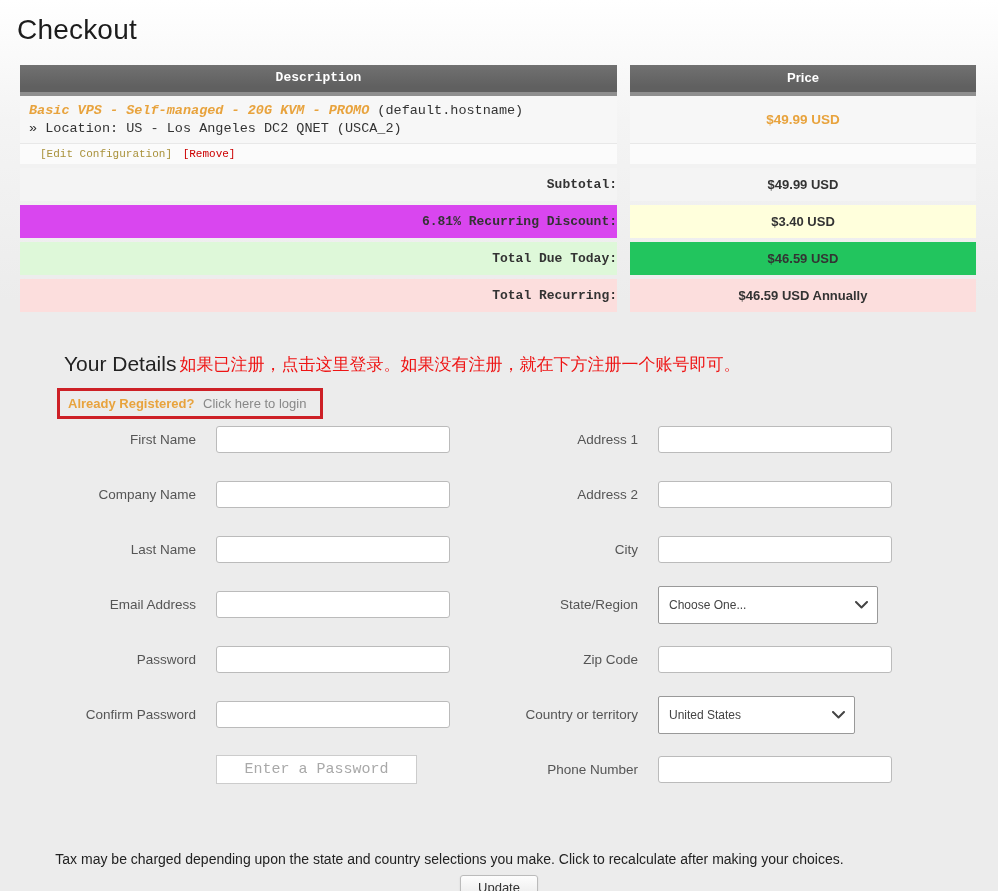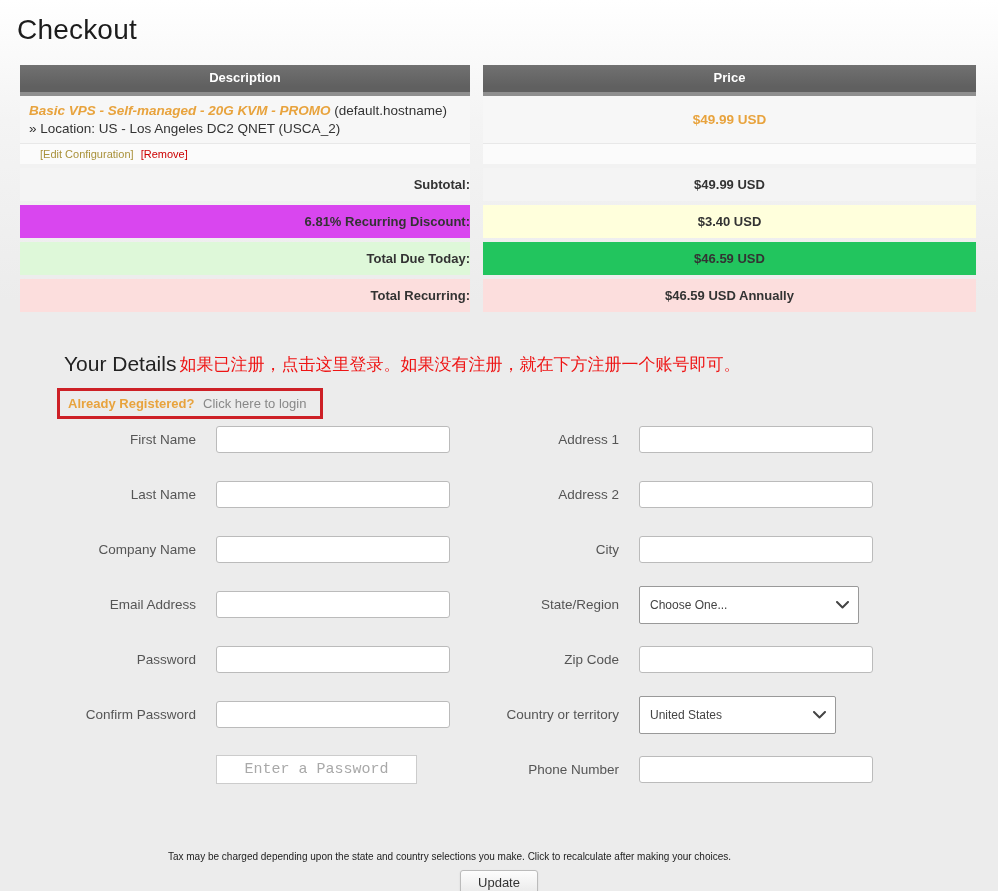--- a/index.html
+++ b/index.html
@@ -18,21 +18,21 @@
   }
   
   .cart { margin: 19px 0 0 20px; width: 956px; font-size: 13px; }
   .crow { display: flex; gap: 13px; }
   .hcell {
     height: 31px; line-height: 26px;
     background: linear-gradient(180deg, #717171 0%, #606060 80%);
     border-bottom: 4px solid #8f8f8f;
     color: #fff; font-weight: bold; text-align: center; font-size: 13px;
   }
-  .w-desc { width: 450px; }
+  .w-desc { width: 597px; font-family: Liberation Mono, monospace; }
   .w-price { flex: 1; }
   .icell { background: #f7f7f7; }
   .item-desc { padding: 7px 0 7px 9px; }
   .product-name { color: #e8a33d; font-weight: bold; font-style: italic; font-size: 13.5px; }
   .hostname { color: #333; font-size: 13.5px; }
   .item-loc { margin-top: 3px; color: #333; font-size: 13.5px; }
   .item-price {
     display: flex; align-items: center; justify-content: center;
     color: #e8a33d; font-weight: bold; font-size: 13.5px;
   }
@@ -49,21 +49,21 @@
   .details-title { font-size: 21px; font-weight: 400; color: #222; }
   .cn-hint { font-size: 17px; color: #ee1414; }
   .reg-box {
     display: inline-block; margin: 12px 0 0 57px;
     border: 3px solid #cd2026; padding: 5px 14px 5px 8px;
     font-size: 13px; background: transparent;
   }
   .already { color: #e8a33d; font-weight: bold; }
   .login-link { color: #888; text-decoration: none; margin-left: 5px; }
   
-  .form-wrap { margin: 7px 0 0 40px; display: flex; gap: 11px; }
+  .form-wrap { margin: 7px 0 0 40px; display: flex; gap: 30px; }
   .fcol { display: flex; flex-direction: column; }
   .frow { display: flex; align-items: center; height: 27px; margin-bottom: 28px; }
   .flabel { width: 156px; text-align: right; margin-right: 20px; font-size: 13.5px; color: #555; }
   .flabel.right { width: 158px; }
   .tfield {
     width: 234px; height: 27px; border: 1px solid #bbb; border-radius: 3px;
     background: #fff; padding: 0 8px; font-size: 14px; color: #333;
     font-family: "Liberation Sans", sans-serif; outline: none;
   }
   .selbox {
@@ -71,21 +71,21 @@
     display: flex; align-items: center; justify-content: space-between;
     padding: 0 9px 0 10px; color: #444; font-size: 12px; cursor: default;
   }
   .selbox .chev { display: flex; align-items: center; }
   .pwbox {
     margin-left: 176px; width: 201px; height: 29px; line-height: 27px;
     border: 1px solid #ccc; background: #fff; color: #a9a9a9;
     text-align: center; font-size: 15px; font-family: Liberation Mono, monospace;
   }
   
-  .tax-note { margin-top: 40px; width: 899px; text-align: center; font-size: 10px; color: #222; }
+  .tax-note { margin-top: 40px; width: 899px; text-align: center; font-size: 14px; color: #222; }
   .update-btn {
     display: block; margin: 8px auto 0; padding: 4px 17px;
     font-size: 13px; color: #333; font-family: "Liberation Sans", sans-serif;
     background: linear-gradient(180deg, #fdfdfd, #e9e9e9);
     border: 1px solid #bbb; border-radius: 3px;
     box-shadow: 0 1px 2px rgba(0,0,0,0.10); cursor: pointer;
   }
 </style>
 </head>
 <body>
@@ -147,25 +147,25 @@
 </div>
 
 <div class="form-wrap">
 
   <div class="fcol">
     <div class="frow">
       <div class="flabel">First Name</div>
       <input class="tfield" type="text" style="">
     </div>
     <div class="frow">
+      <div class="flabel">Company Name</div>
+      <input class="tfield" type="text" style="">
+    </div>
+    <div class="frow">
       <div class="flabel">Last Name</div>
-      <input class="tfield" type="text" style="">
-    </div>
-    <div class="frow">
-      <div class="flabel">Company Name</div>
       <input class="tfield" type="text" style="">
     </div>
     <div class="frow">
       <div class="flabel">Email Address</div>
       <input class="tfield" type="text" style="">
     </div>
     <div class="frow">
       <div class="flabel">Password</div>
       <input class="tfield" type="password" style="">
     </div>

